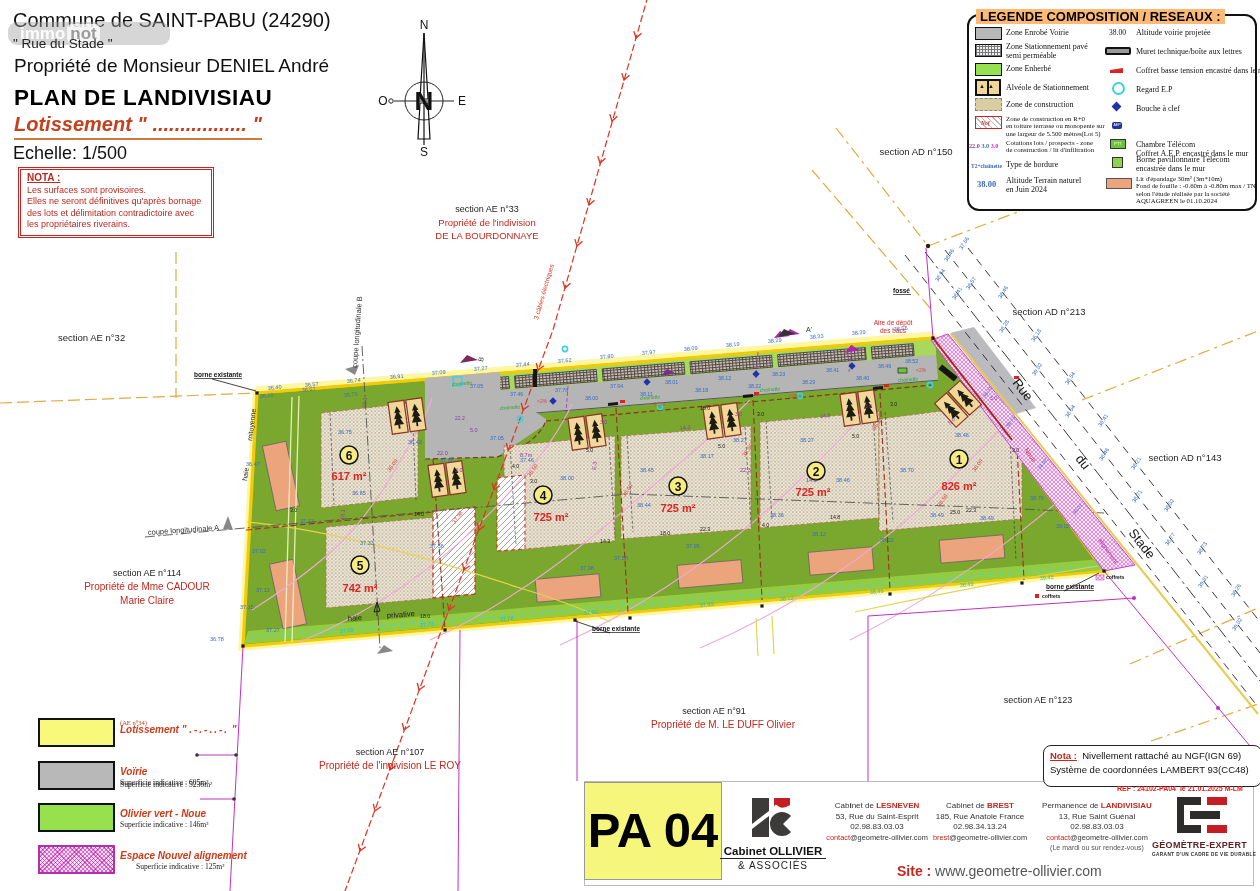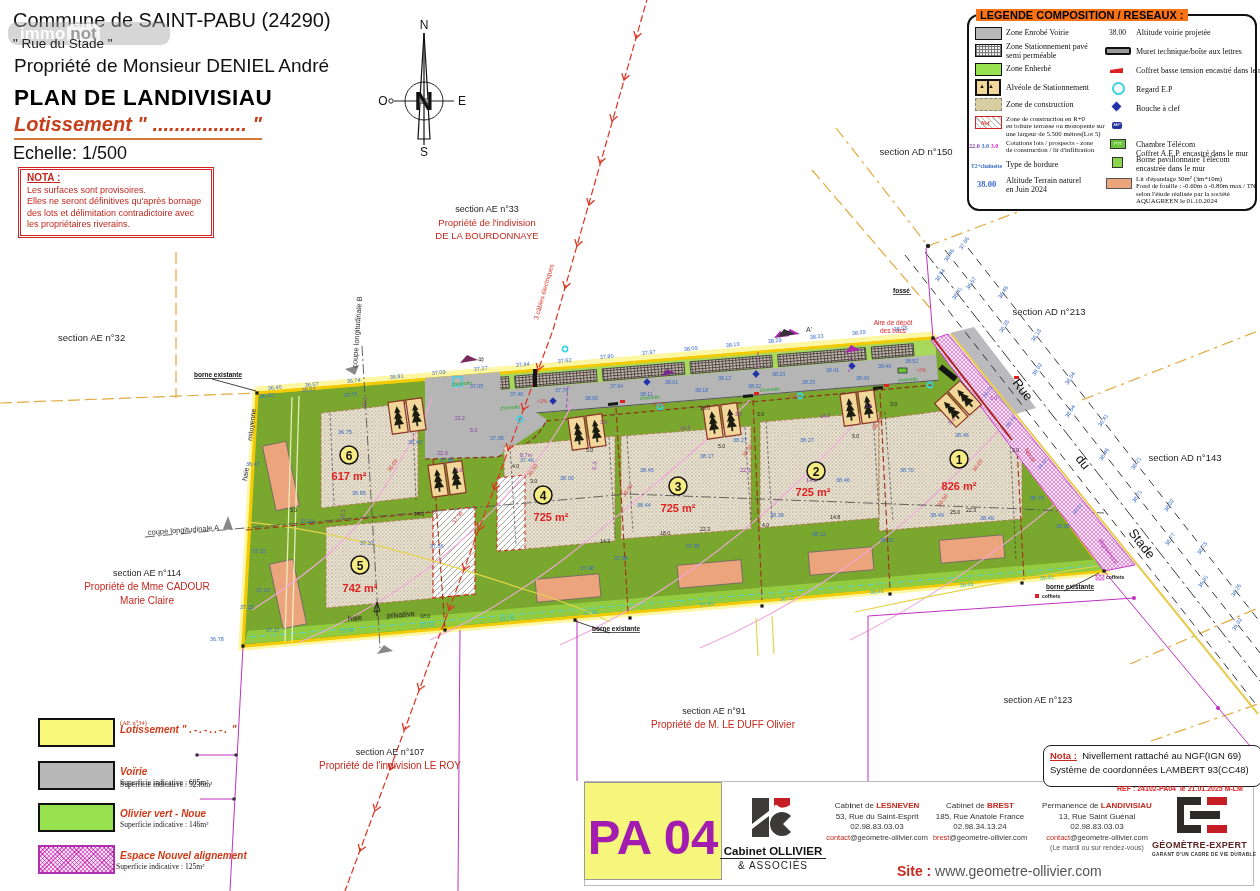--- a/index.html
+++ b/index.html
@@ -9,31 +9,31 @@
 #wm b{background:rgba(255,255,255,.75);color:#9a9a9a;border-radius:5px;padding:0 3px;margin-left:2px;}
 #hdr2{left:13px;top:36px;font-size:13.5px;color:#222;}
 #hdr3{left:14px;top:55px;font-size:19px;color:#111;}
 #hdr4{left:14px;top:85px;font-size:22.5px;font-weight:bold;color:#000;letter-spacing:.5px;}
 #hdr5{left:14px;top:113px;font-size:20px;font-weight:bold;font-style:italic;color:#c5401c;border-bottom:2px solid #cf7a3a;padding-bottom:2px;}
 #hdr6{left:13px;top:143px;font-size:18px;color:#111;}
 #nota{left:18px;top:167px;width:192px;border:1px solid #c22;padding:1px;}
 #nota .in{border:1px solid #c22;padding:2px 4px 4px 6px;font-size:9px;line-height:11.5px;color:#c0281e;white-space:nowrap;}
 #nota .t{font-weight:bold;text-decoration:underline;font-size:10px;}
 #leg{left:967px;top:14px;width:286px;height:193px;border:2px solid #111;border-radius:12px;background:#fff;}
-#legt{left:976px;top:9px;font-size:11px;font-weight:bold;background:#f97316;padding:0 4px;color:#000;}
+#legt{left:976px;top:9px;font-size:13px;font-weight:bold;background:#fdba74;padding:0 4px;color:#000;}
 .li{position:absolute;font-size:8px;line-height:8.6px;color:#111;white-space:nowrap;font-family:"Liberation Serif",serif;}
 .sw{position:absolute;width:25px;height:11px;border:1px solid #111;}
 #bleg .sw2{position:absolute;width:73px;height:25px;border:2px solid #111;}
 #bleg .n{font-weight:bold;font-style:italic;color:#d03a18;font-size:10px;font-family:"Liberation Sans",sans-serif;}
 #bleg .s{font-size:7.6px;color:#222;}
 #nota2{left:1043px;top:745px;width:211px;height:37px;border:1.5px solid #222;border-radius:8px;font-size:9.5px;color:#111;padding:3px 0 0 6px;line-height:14px;background:#fff;}
 #nota2 b{color:#c4281e;text-decoration:underline;}
 #ref{left:1117px;top:785px;font-size:7px;font-weight:bold;color:#e02020;white-space:nowrap;}
 #pa04{left:584px;top:782px;width:136px;height:96px;background:#f6f67d;border:1px solid #999;}
-#pa04 div{font-size:49px;font-weight:bold;color:#a21caf;text-align:center;margin-top:26px;letter-spacing:0;}
+#pa04 div{font-size:49px;font-weight:bold;color:#000000;text-align:center;margin-top:19px;letter-spacing:0;}
 .addr{position:absolute;font-size:8px;line-height:10.5px;color:#333;text-align:center;white-space:nowrap;}
 .addr .em{font-size:7.4px;}
 .addr .rn{color:#c4281e;font-weight:bold;}
 .addr .rm{color:#c4281e;}
 #site{left:897px;top:863px;font-size:14px;color:#555;}
 #site b{color:#c4281e;}
 #co{left:720px;top:845px;width:106px;text-align:center;white-space:nowrap;}
 #co .l1{font-size:11.5px;font-weight:bold;color:#111;border-bottom:1.5px solid #222;padding-bottom:1px;}
 #co .l2{font-size:10px;color:#222;padding-top:1px;letter-spacing:1px;text-align:center;}
 #footbox{left:584px;top:781px;width:668px;height:103px;border:1px solid #bbb;}
@@ -733,21 +733,21 @@
 <div class="sw2" style="left:38px;top:761px;background:#b8b8b8;"></div>
 <div class="li n" style="left:120px;top:768px;">Voïrie</div>
 <div class="li s" style="left:120px;top:779px;">Superficie indicative : 605m²</div>
 
 <div class="sw2" style="left:38px;top:803px;background:#97e04e;"></div>
 <div class="li n" style="left:120px;top:810px;">Olivier vert - Noue</div>
 <div class="li s" style="left:120px;top:821px;">Superficie indicative : 146m²</div>
 
 <div class="sw2" style="left:38px;top:845px;background:repeating-linear-gradient(45deg,#fbeffb 0,#fbeffb 2px,#e070d0 2px,#e070d0 3px),repeating-linear-gradient(-45deg,#fbeffb 0,#fbeffb 2px,#e070d0 2px,#e070d0 3px);background-blend-mode:multiply;border-color:#b030b0;"></div>
 <div class="li n" style="left:120px;top:852px;">Espace Nouvel alignement</div>
-<div class="li s" style="left:116px;top:863px;">Superficie indicative : 125m²</div>
+<div class="li s" style="left:136px;top:863px;">Superficie indicative : 125m²</div>
 </div>
 
 <div class="abs" id="footbox"></div>
 
 <div class="abs" id="nota2"><b>Nota :</b>&nbsp; Nivellement rattaché au NGF(IGN 69)<br>Système de coordonnées LAMBERT 93(CC48)</div>
 
 <div class="abs" id="ref">REF : 24102-PA04&nbsp; le 21.01.2025 M-LM</div>
 
 <div class="abs" id="pa04">
     <div>PA 04</div>

